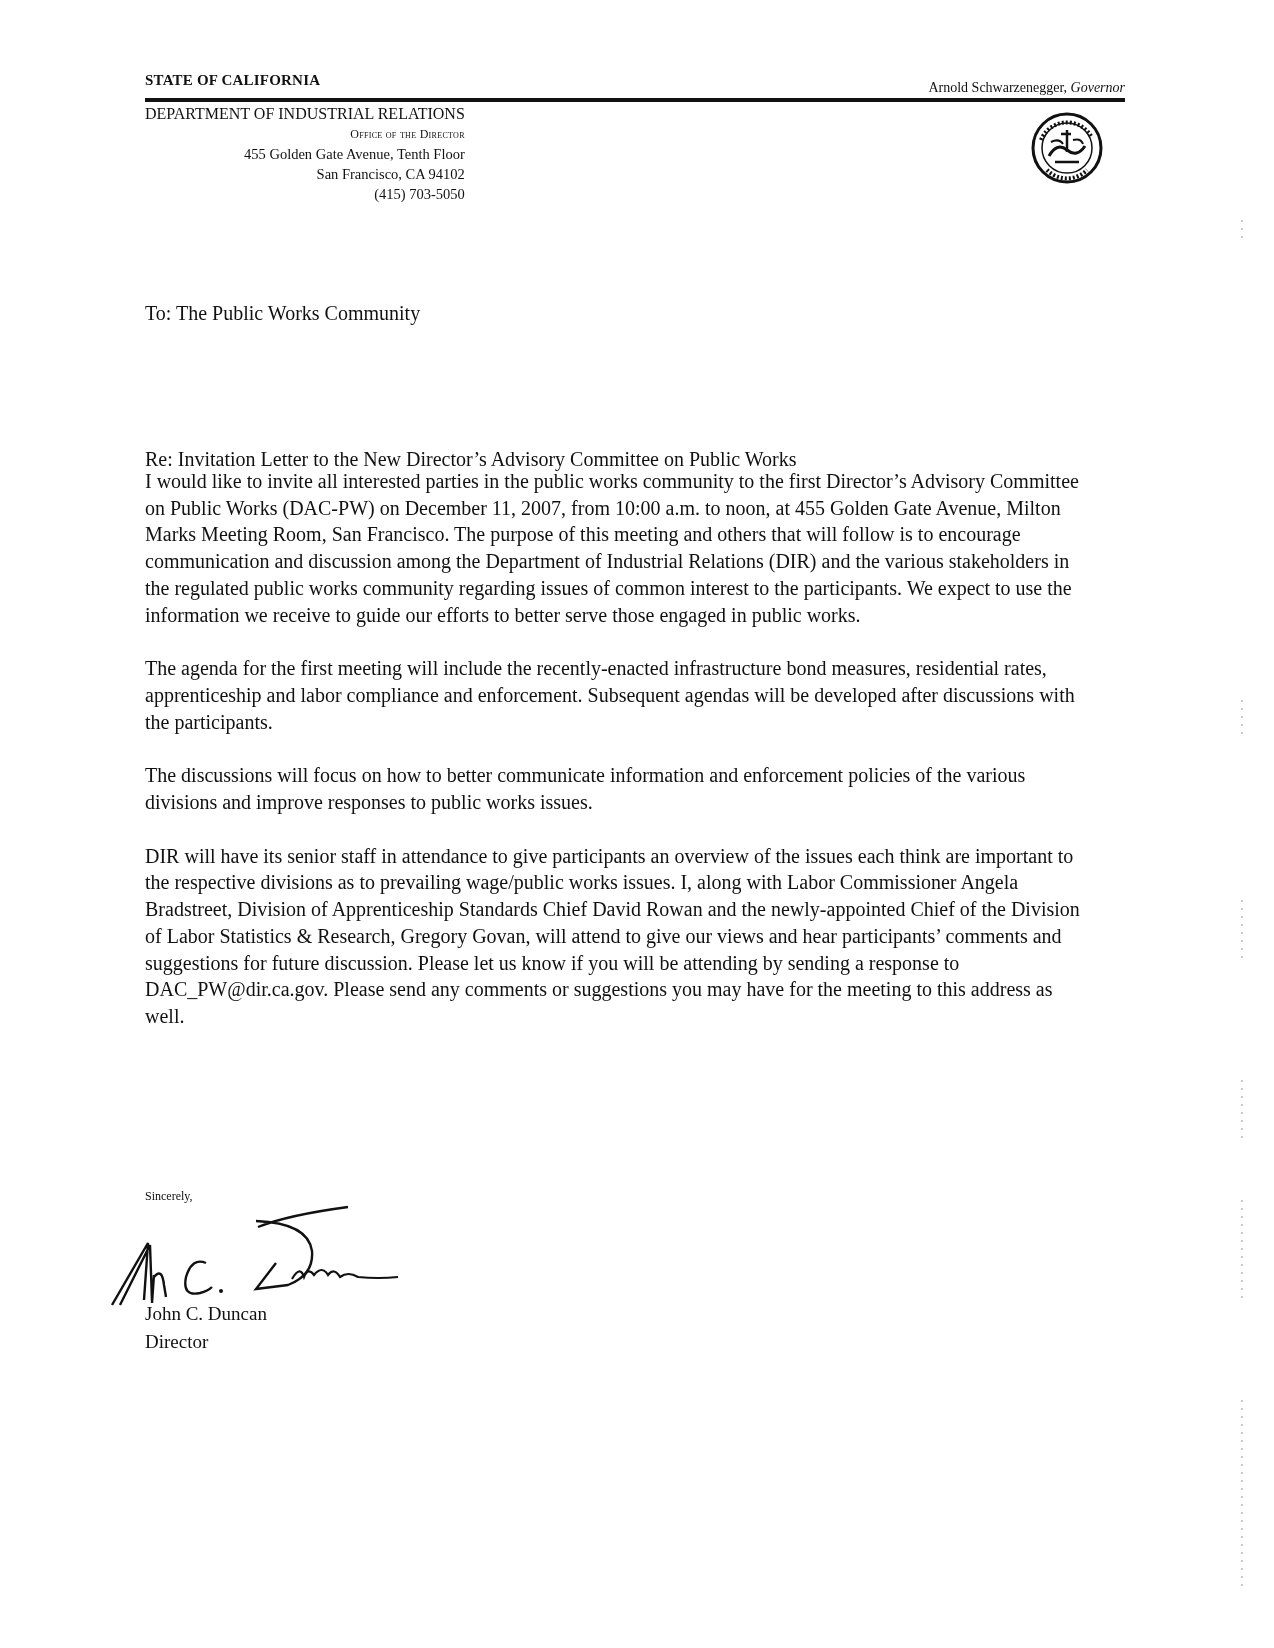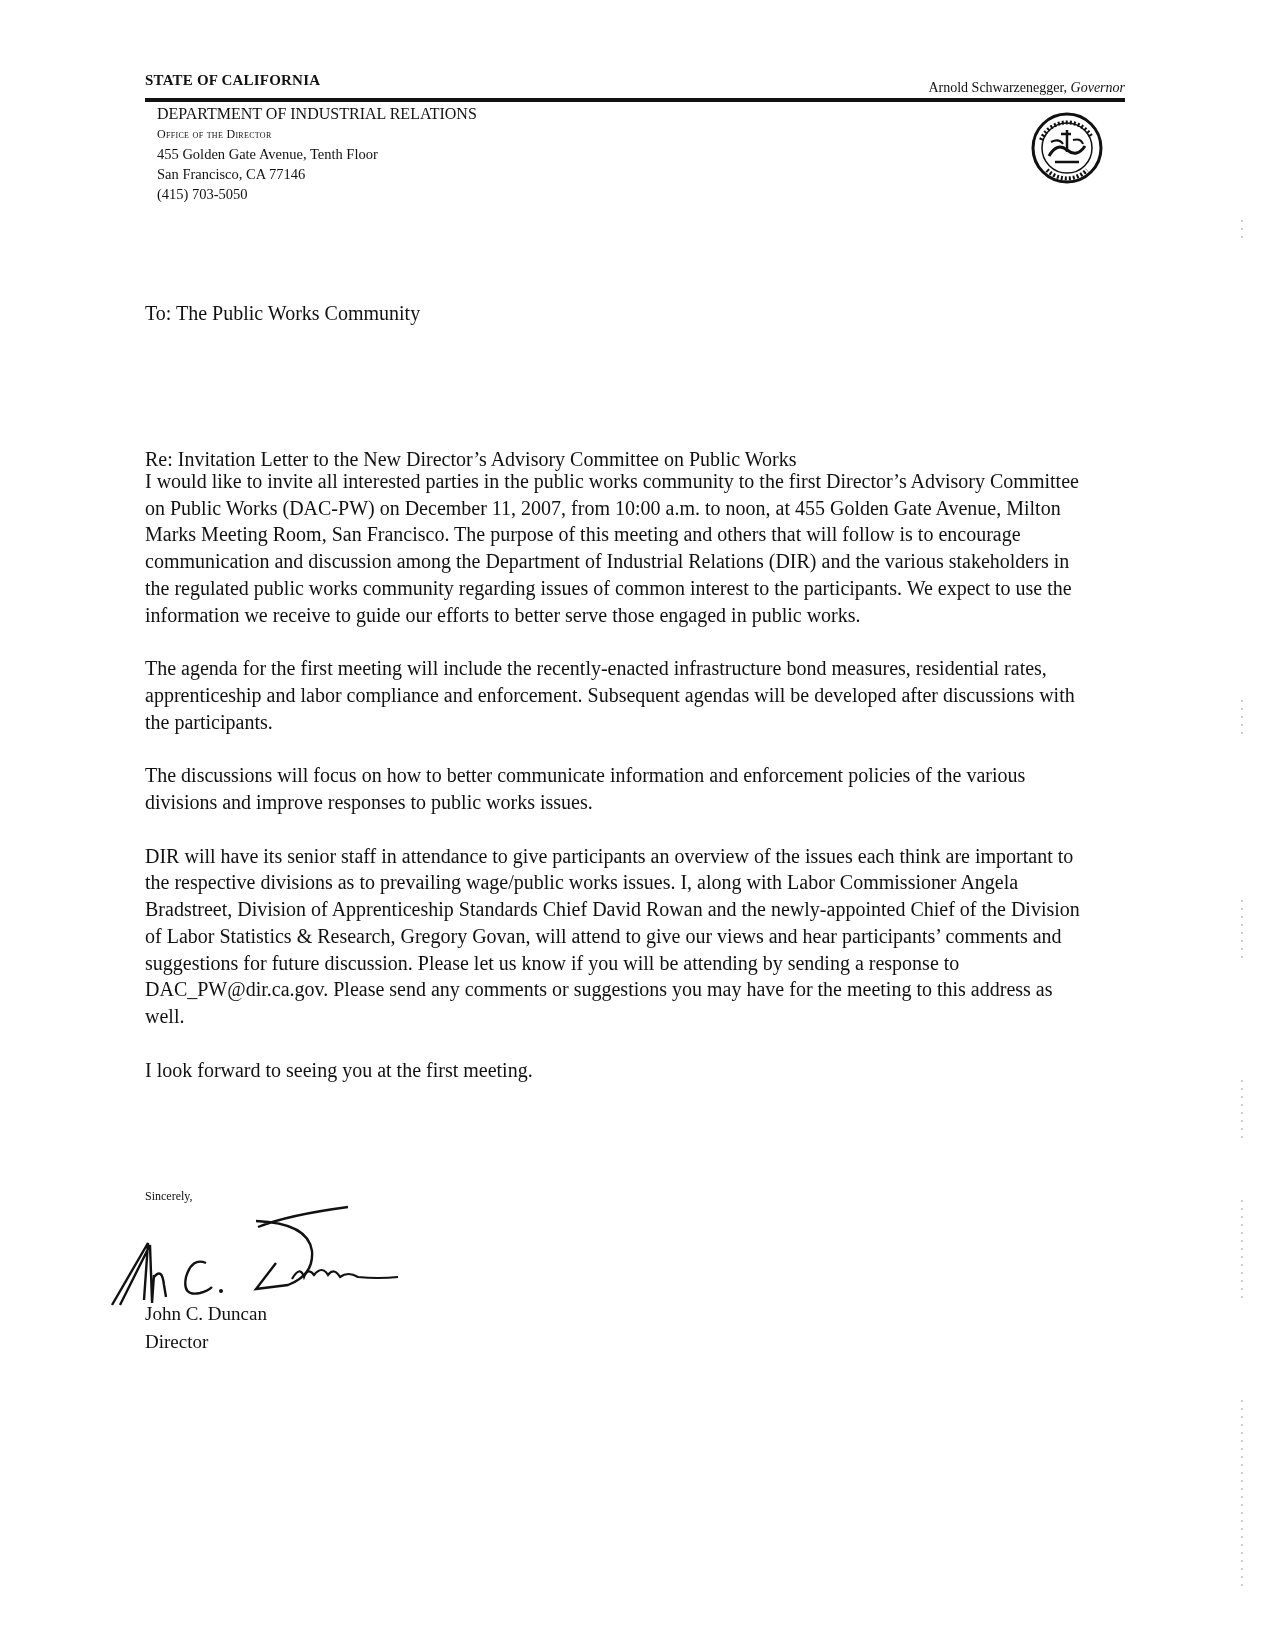--- a/index.html
+++ b/index.html
@@ -3,21 +3,21 @@
   <meta charset="utf-8">
   <style>
     html, body { margin: 0; padding: 0; background: #ffffff; }
     body { width: 1274px; height: 1648px; position: relative; overflow: hidden;
       font-family: "Liberation Serif", "DejaVu Serif", serif; color: #111; }
     .letterhead { position: absolute; left: 145px; top: 72px; width: 980px; }
     .state { position: absolute; left: 0; top: 0; font-weight: bold; font-size: 15px; letter-spacing: 0.2px; }
     .governor { position: absolute; right: 0; top: 8px; font-size: 14px; }
     .governor i { font-style: italic; }
     .rule { position: absolute; left: 0; top: 26px; width: 980px; height: 4px; border-top: 3px solid #111; border-bottom: 1px solid #111; box-sizing: border-box; }
-    .dept { position: absolute; left: 12px; top: 32px; font-size: 16px; line-height: 20px; }
+    .dept { position: absolute; left: 0; top: 32px; font-size: 16px; line-height: 20px; text-align: right; }
     .dept .office { font-size: 12px; font-variant: small-caps; letter-spacing: 0.3px; }
     .dept .line { font-size: 14.5px; }
     .seal { position: absolute; right: 22px; top: 40px; width: 72px; height: 72px; }
     .to { position: absolute; left: 145px; top: 302px; font-size: 20px; }
     .re { position: absolute; left: 145px; top: 407px; font-size: 20px; margin-top: 41px; }
     .body { position: absolute; left: 145px; top: 468px; width: 940px; font-size: 20px; line-height: 26.7px; }
     .body p { margin: 0 0 27px 0; }
     .closing { position: absolute; left: 145px; top: 1189px; font-size: 12px; }
     .sig { position: absolute; left: 108px; top: 1205px; width: 300px; height: 110px; }
     .signame { position: absolute; left: 145px; top: 1300px; font-size: 19px; line-height: 28px; }
@@ -30,21 +30,21 @@
   <div class="state">STATE OF CALIFORNIA</div>
   <div class="governor">
     <span>Arnold Schwarzenegger,</span>
     <i>Governor</i>
   </div>
   <div class="rule"></div>
   <div class="dept">
     <div>DEPARTMENT OF INDUSTRIAL RELATIONS</div>
     <div class="office">Office of the Director</div>
     <div class="line">455 Golden Gate Avenue, Tenth Floor</div>
-    <div class="line">San Francisco, CA 77146</div>
+    <div class="line">San Francisco, CA 94102</div>
     <div class="line">(415) 703-5050</div>
   </div>
   <svg class="seal" viewBox="0 0 72 72">
     <circle cx="36" cy="36" r="34" fill="none" stroke="#111" stroke-width="3"></circle>
     <circle cx="36" cy="36" r="25" fill="none" stroke="#111" stroke-width="1.5"></circle>
     <path d="M18 44 Q26 30 36 38 T54 34" fill="none" stroke="#111" stroke-width="3"></path>
     <path d="M24 50 L48 50 M30 22 L40 22 M36 18 L36 40" stroke="#111" stroke-width="2.5"></path>
     <path d="M20 30 Q28 26 32 32 M42 28 Q50 26 52 32" fill="none" stroke="#111" stroke-width="2"></path>
     <path d="M10 28 A28 28 0 0 1 60 24" fill="none" stroke="#111" stroke-width="4" stroke-dasharray="2 2"></path>
     <path d="M16 58 A28 28 0 0 0 56 58" fill="none" stroke="#111" stroke-width="4" stroke-dasharray="2 2"></path>
@@ -52,21 +52,20 @@
 </div>
 
 <div class="to">To:  The Public Works Community</div>
 <div class="re">Re:  Invitation Letter to the New Director’s Advisory Committee on Public Works</div>
 
 <div class="body">
   <p>I would like to invite all interested parties in the public works community to the first Director’s Advisory Committee on Public Works (DAC-PW) on December 11, 2007, from 10:00 a.m. to noon, at 455 Golden Gate Avenue, Milton Marks Meeting Room, San Francisco. The purpose of this meeting and others that will follow is to encourage communication and discussion among the Department of Industrial Relations (DIR) and the various stakeholders in the regulated public works community regarding issues of common interest to the participants.  We expect to use the information we receive to guide our efforts to better serve those engaged in public works.</p>
   <p>The agenda for the first meeting will include the recently-enacted infrastructure bond measures, residential rates, apprenticeship and labor compliance and enforcement.  Subsequent agendas will be developed after discussions with the participants.</p>
   <p>The discussions will focus on how to better communicate information and enforcement policies of the various divisions and improve responses to public works issues.</p>
   <p>DIR will have its senior staff in attendance to give participants an overview of the issues each think are important to the respective divisions as to prevailing wage/public works issues.  I, along with Labor Commissioner Angela Bradstreet, Division of Apprenticeship Standards Chief David Rowan and the newly-appointed Chief of the Division of Labor Statistics &amp; Research, Gregory Govan, will attend to give our views and hear participants’ comments and suggestions for future discussion.  Please let us know if you will be attending by sending a response to DAC_PW@dir.ca.gov.  Please send any comments or suggestions you may have for the meeting to this address as well.</p>
-  <p>I look forward to seeing you at the first meeting.</p>
 </div>
 
 <div class="closing">Sincerely,</div>
 
 <svg class="sig" viewBox="0 0 300 110">
   <path d="M4 100 L40 38 L36 95 M12 100 L42 40 L44 96 M46 70 L44 98 M46 72 Q54 62 56 80 L58 92" fill="none" stroke="#111" stroke-width="2.4"></path>
   <path d="M98 58 Q84 52 78 72 Q74 92 92 88 Q100 86 104 82" fill="none" stroke="#111" stroke-width="2.4"></path>
   <circle cx="113" cy="86" r="2" fill="#111"></circle>
   <path d="M150 22 Q180 10 240 2 M148 16 Q200 18 204 46 Q206 70 180 80 L148 84 L168 58" fill="none" stroke="#111" stroke-width="2.4"></path>
   <path d="M184 74 Q192 60 196 72 Q200 62 206 70 Q214 60 220 70 Q226 62 232 72 Q240 66 250 72 Q270 74 290 72" fill="none" stroke="#111" stroke-width="2.2"></path>

